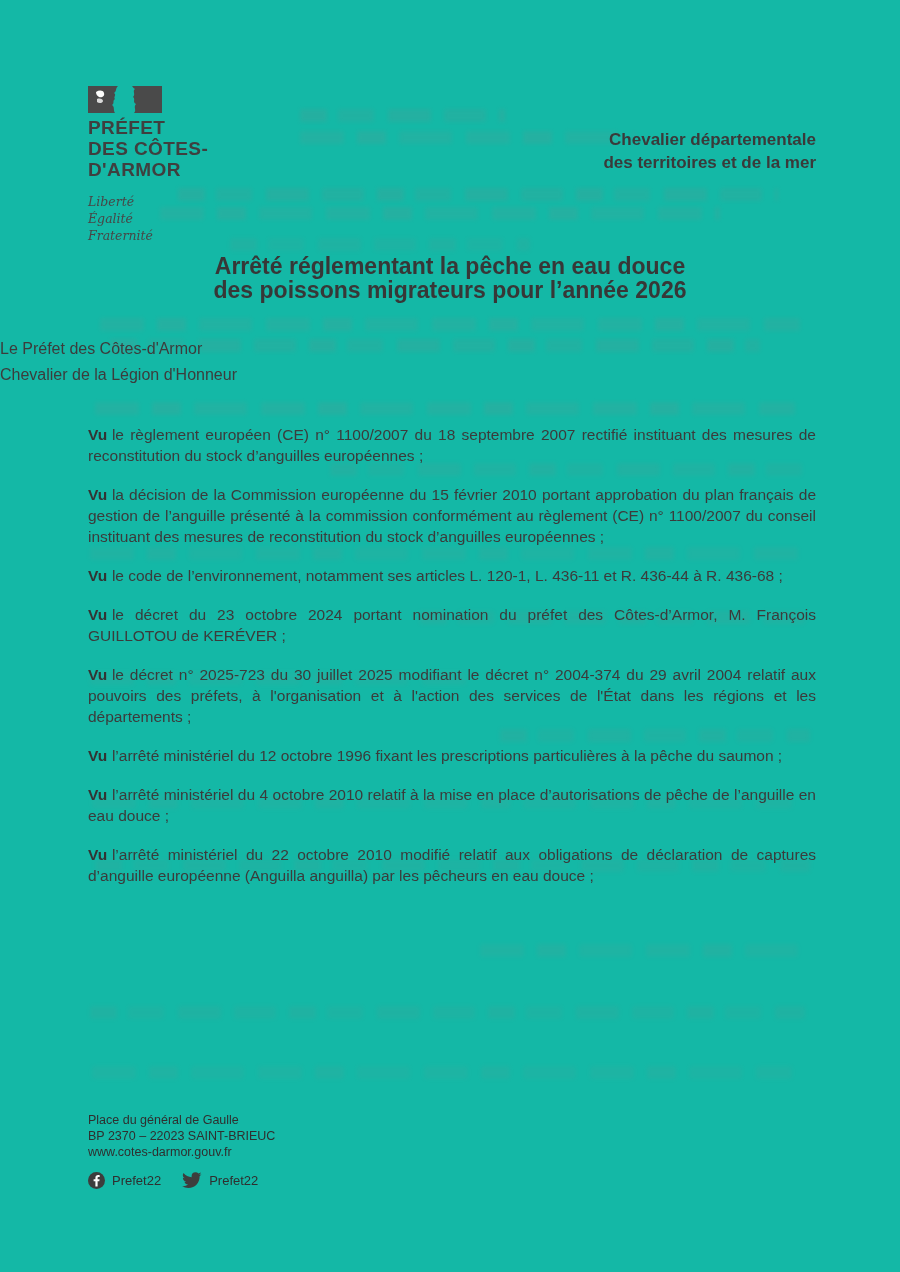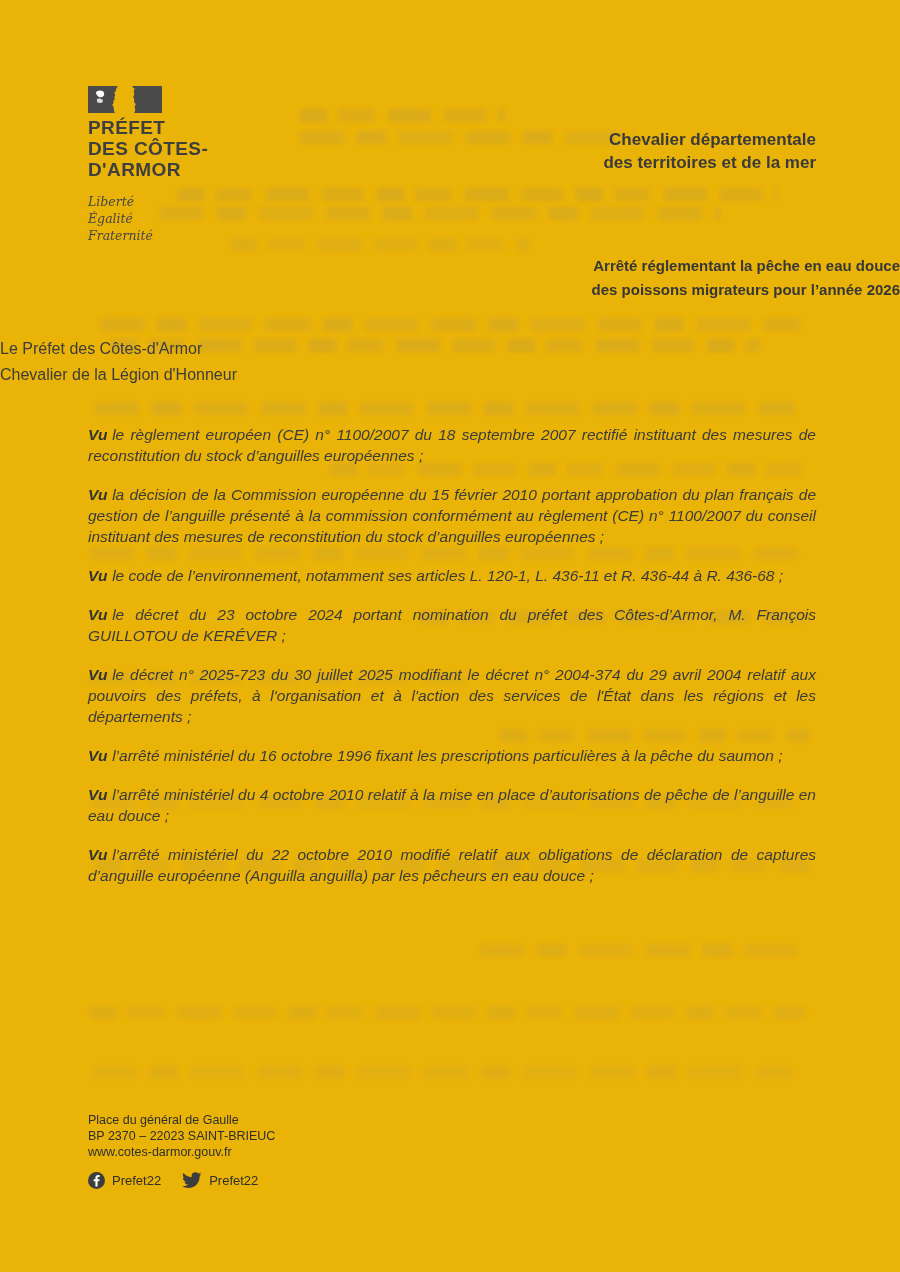--- a/index.html
+++ b/index.html
@@ -1,19 +1,19 @@
 <!DOCTYPE html>
 <html lang="fr"><head>
 <meta charset="utf-8">
 <style>
   html,body{margin:0;padding:0;background:#ffffff;}
   .page{
     position:relative;
     width:900px;height:1272px;
-    background:#eab308;
+    background:#14b8a6;
     font-family:"Liberation Sans", sans-serif;
     color:#3b3b3b;
     overflow:hidden;
   }
   
   .bleed{
     position:absolute;
     height:13px;
     filter:blur(2px);
     opacity:.45;
@@ -30,28 +30,28 @@
       rgba(135,135,135,.25) 99px 152px, rgba(135,135,135,0) 152px 166px);}
   
   .header-left{position:absolute;left:88px;top:86px;}
   .logo{display:block;margin-bottom:4px;}
   .agency{font-weight:bold;font-size:19px;line-height:21px;letter-spacing:.4px;color:#3f3f3f;}
   .motto{margin-top:13px;font-family:"DejaVu Serif", serif;font-style:italic;
          font-size:12.5px;line-height:17px;color:#474747;}
   .header-right{position:absolute;right:84px;top:128px;text-align:right;
                 font-weight:bold;font-size:17px;line-height:23px;color:#3a3a3a;}
   
-  .title{position:absolute;left:0;top:254px;width:100%;text-align:right;
-         font-weight:bold;font-size:15px;line-height:24px;color:#373737;}
+  .title{position:absolute;left:0;top:254px;width:100%;text-align:center;
+         font-weight:bold;font-size:23px;line-height:24px;color:#373737;}
   .subtitle{position:absolute;left:0;top:336px;width:100%;text-align:left;
             font-size:16px;line-height:26px;color:#3c3c3c;}
   
   .body-text{position:absolute;left:88px;top:424px;width:728px;
              font-size:15.5px;line-height:21px;text-align:justify;color:#3b3b3b;}
-  .body-text p{margin:0 0 18px 0;font-style:italic;}
+  .body-text p{margin:0 0 18px 0;}
   .body-text strong{margin-right:.3em;color:#333;}
   
   .footer{position:absolute;left:88px;top:1112px;font-size:12.5px;line-height:16px;color:#2f2f2f;}
   .social{display:flex;align-items:center;gap:7px;margin-top:12px;}
   .social .handle{margin-right:14px;font-size:13px;}
   .pagenum{position:absolute;left:0;top:1196px;width:100%;text-align:center;
            font-size:12.5px;color:#3b3b3b;}
   svg{display:block;}
 </style>
 </head>
@@ -111,21 +111,21 @@
     <div>Le Préfet des Côtes-d'Armor</div>
     <div>Chevalier de la Légion d'Honneur</div>
   </div>
 
   <div class="body-text">
     <p><strong>Vu</strong><span>le règlement européen (CE) n° 1100/2007 du 18 septembre 2007 rectifié instituant des mesures de reconstitution du stock d’anguilles européennes ;</span></p>
     <p><strong>Vu</strong><span>la décision de la Commission européenne du 15 février 2010 portant approbation du plan français de gestion de l’anguille présenté à la commission conformément au règlement (CE) n° 1100/2007 du conseil instituant des mesures de reconstitution du stock d’anguilles européennes ;</span></p>
     <p><strong>Vu</strong><span>le code de l’environnement, notamment ses articles L. 120-1, L. 436-11 et R. 436-44 à R. 436-68 ;</span></p>
     <p><strong>Vu</strong><span>le décret du 23 octobre 2024 portant nomination du préfet des Côtes-d’Armor, M. François GUILLOTOU de KERÉVER ;</span></p>
     <p><strong>Vu</strong><span>le décret n° 2025-723 du 30 juillet 2025 modifiant le décret n° 2004-374 du 29 avril 2004 relatif aux pouvoirs des préfets, à l'organisation et à l'action des services de l'État dans les régions et les départements ;</span></p>
-    <p><strong>Vu</strong><span>l’arrêté ministériel du 16 octobre 1996 fixant les prescriptions particulières à la pêche du saumon ;</span></p>
+    <p><strong>Vu</strong><span>l’arrêté ministériel du 12 octobre 1996 fixant les prescriptions particulières à la pêche du saumon ;</span></p>
     <p><strong>Vu</strong><span>l’arrêté ministériel du 4 octobre 2010 relatif à la mise en place d’autorisations de pêche de l’anguille en eau douce ;</span></p>
     <p><strong>Vu</strong><span>l’arrêté ministériel du 22 octobre 2010 modifié relatif aux obligations de déclaration de captures d’anguille européenne (Anguilla anguilla) par les pêcheurs en eau douce ;</span></p>
   </div>
 
   <div class="footer">
     <div>Place du général de Gaulle</div>
     <div>BP 2370 – 22023 SAINT-BRIEUC</div>
     <div>www.cotes-darmor.gouv.fr</div>
     <div class="social">
       <svg width="17" height="17" viewBox="0 0 17 17" aria-hidden="true">

